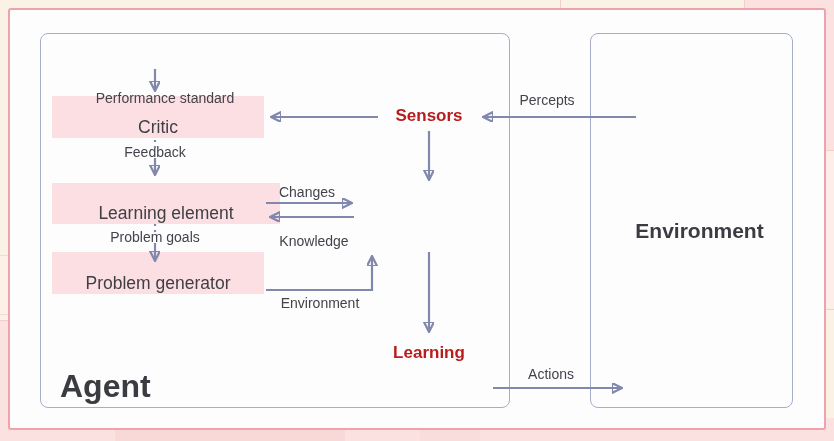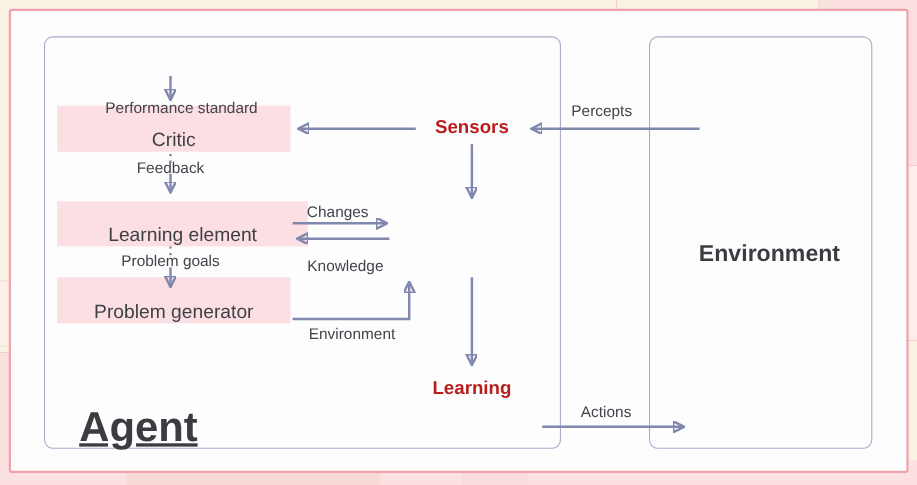--- a/index.html
+++ b/index.html
@@ -14,21 +14,21 @@
   .tile{position:absolute;border-radius:10px;}
   .card{position:absolute;left:8px;top:8px;width:818px;height:422px;background:var(--card-bg);
         border:2px solid var(--card-border);border-radius:3px;}
   .stage{position:absolute;left:8px;top:8px;width:818px;height:422px;}
   .outline-box{position:absolute;border:1.5px solid var(--outline);border-radius:8px;background:transparent;}
   .pinkbox{position:absolute;background:var(--box-fill);display:flex;align-items:flex-end;justify-content:center;
            text-align:center;font-size:17.5px;color:var(--text);line-height:1.2;}
   .lbl{position:absolute;transform:translate(-50%,-50%);font-size:14px;color:var(--label);white-space:nowrap;}
   .io{position:absolute;transform:translate(-50%,-50%);font-size:17px;font-weight:bold;color:#b91c1c;white-space:nowrap;}
   .big{position:absolute;font-weight:bold;color:#3b3c41;white-space:nowrap;}
-  .agent-title{left:64px;top:360px;font-size:38px;text-decoration:underline;}
+  .agent-title{left:52px;top:360px;font-size:32px;}
   .env-title{left:590px;top:211px;width:203px;text-align:center;font-size:21px;}
   svg.arrows{position:absolute;left:0;top:0;width:834px;height:441px;pointer-events:none;}
   svg.arrows path{stroke:var(--arrow);stroke-width:2.2;fill:none;}
   svg.arrows path.dash{stroke-dasharray:2 4;}
 </style>
 </head>
 <body>
 
 <div>
   <div class="tile" style="left:650px;top:-20px;width:200px;height:200px;background:var(--bg-pink);"></div>

